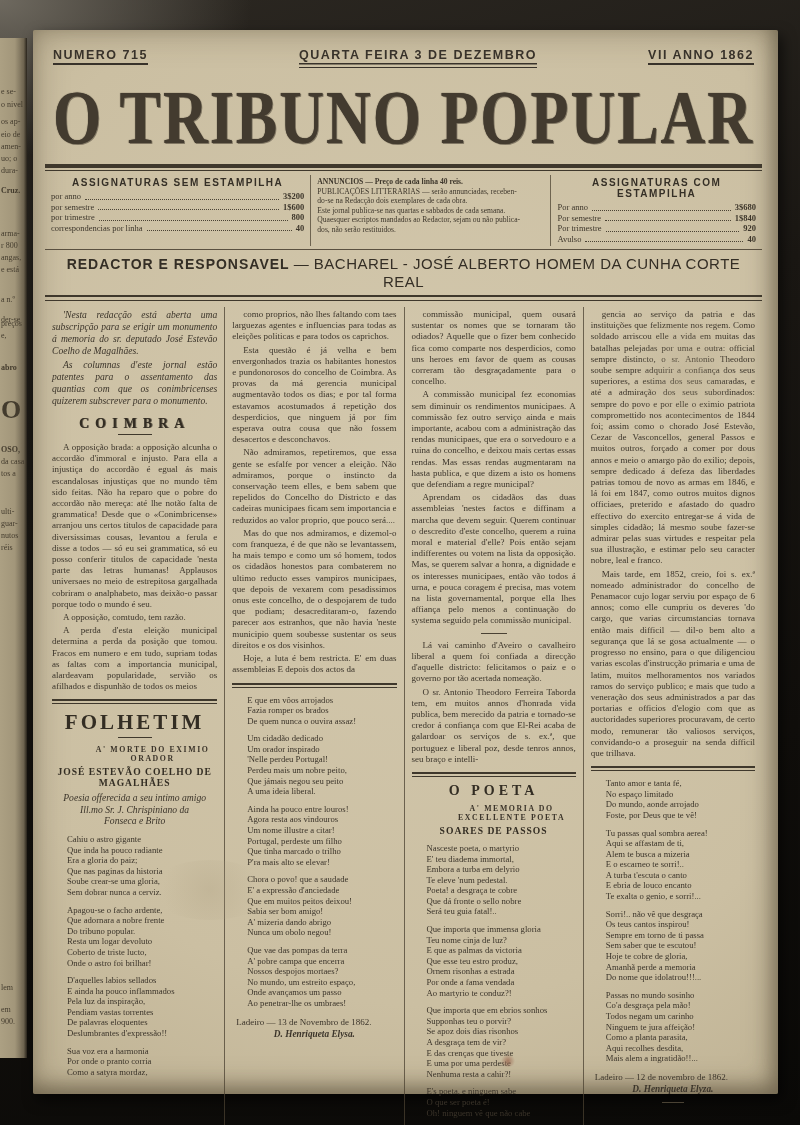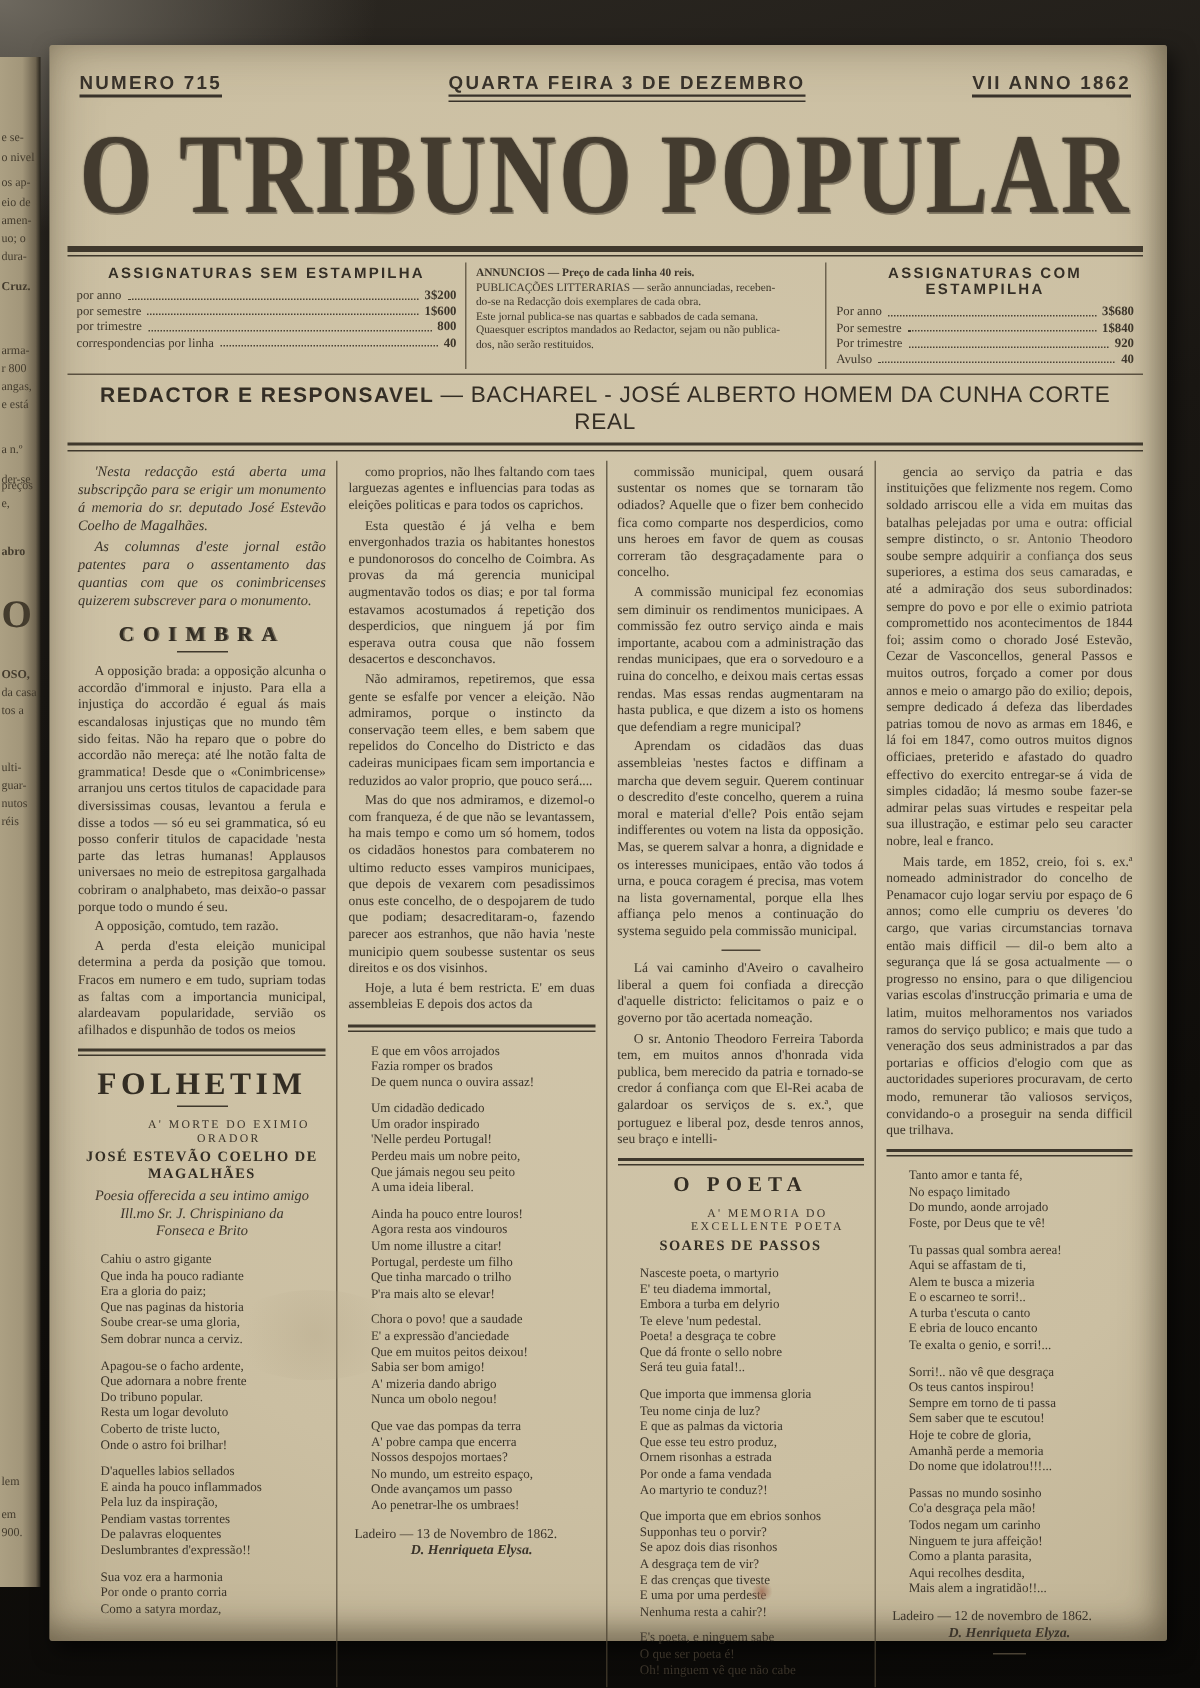--- a/index.html
+++ b/index.html
@@ -57,21 +57,21 @@
   .col + .col{border-left:1px solid rgba(74,64,48,.75);}
   .para{font-size:9px;line-height:11.2px;text-align:justify;margin:0 0 2px;text-indent:11px;color:#3b342a;}
   .intro-para{font-style:italic;font-size:9.6px;line-height:12px;}
   .orn{ text-align:center;font-weight:bold;font-size:14px;letter-spacing:6px;margin:9px 0 1px;color:#332d23;
     text-shadow:1px 0 0 rgba(51,45,35,.6);}
   .mini-rule{width:34px;border-top:1.5px solid #3f382c;margin:2px auto 7px;}
   .para-divider{width:26px;border-top:1px solid #4a4234;margin:6px auto;}
   .section-rule{height:5px;border-top:2px solid #3f382c;border-bottom:1px solid #3f382c;margin:7px 0 6px;}
   
   .fol-title{text-align:center;font-weight:bold;font-size:21px;letter-spacing:3px;color:#332d23;margin-top:4px;}
-  .small-caps-sub{text-align:center;font-size:7.8px;font-weight:normal;letter-spacing:1.6px;color:#3b342a;margin-top:5px;margin-left:36px;}
+  .small-caps-sub{text-align:center;font-size:7.8px;font-weight:bold;letter-spacing:1.6px;color:#3b342a;margin-top:5px;margin-left:36px;}
   .name-sub{text-align:center;font-size:9.6px;font-weight:bold;letter-spacing:1px;color:#332d23;margin-top:3px;}
   .fol-ded{margin-top:4px;}
   .fol-ded div{text-align:center;font-style:italic;font-size:9.6px;line-height:11.5px;color:#3b342a;}
   .poeta-title{text-align:center;font-weight:bold;font-size:14px;letter-spacing:4px;color:#332d23;margin-top:2px;}
   .poems{margin-top:7px;}
   .stanza{white-space:pre-line;font-size:8.7px;line-height:10.6px;margin:0 0 7px 15px;color:#3b342a;}
   .sig-place{font-size:9px;margin:8px 0 2px 4px;color:#3b342a;}
   .sig-author{text-align:center;font-style:italic;font-weight:bold;font-size:9.3px;color:#3b342a;margin-bottom:4px;}
   .end-dash{width:22px;border-top:1.5px solid #4a4234;margin:8px auto;}
 </style>

